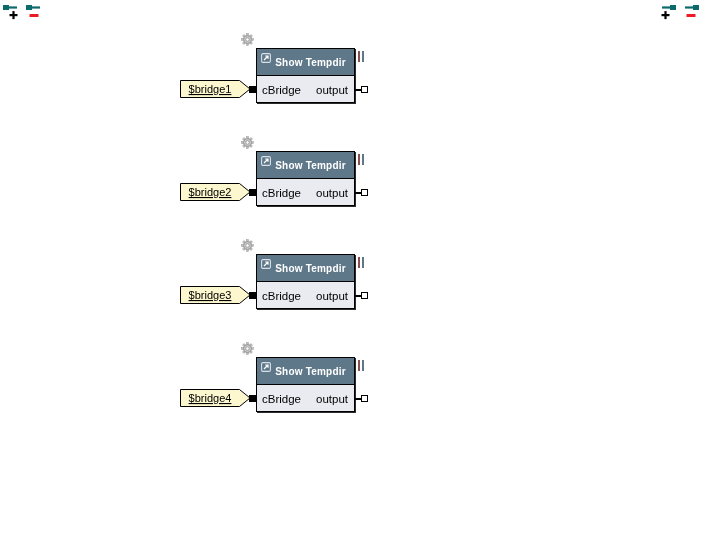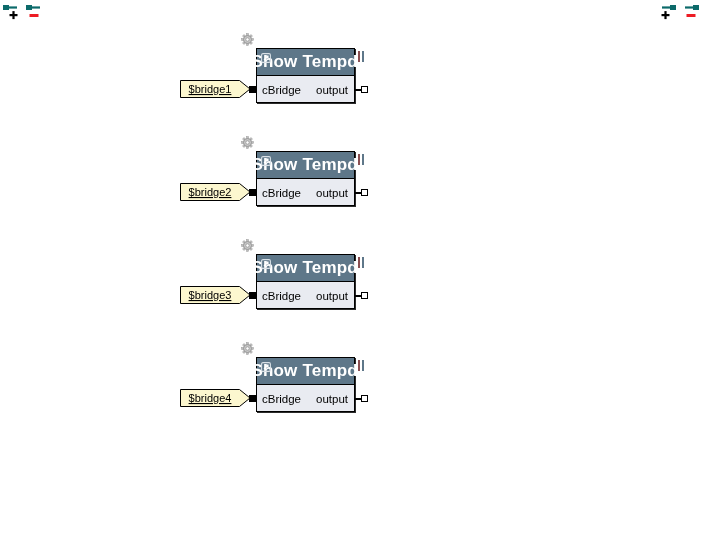--- a/index.html
+++ b/index.html
@@ -19,21 +19,21 @@
     position:absolute;left:76px;top:15px;width:99px;height:55px;
     border:1px solid #000;box-shadow:1px 1px 0 #2b2b2b;box-sizing:border-box;
     background:#e9ebf1;
   }
   .box-header{
     position:relative;height:26px;background:#5e7789;border-bottom:1px solid #000;
     display:flex;align-items:center;justify-content:center;
   }
   .hdr-icon{position:absolute;left:4px;top:4px;width:10px;height:10px;}
   .box-title{
-    color:#ffffff;font-size:17px;font-weight:bold;letter-spacing:0.2px;
+    color:#ffffff;font-size:10px;font-weight:bold;letter-spacing:0.2px;
     padding-left:10px;white-space:nowrap;
   }
   .box-body{
     height:28px;display:flex;align-items:center;justify-content:space-between;
     padding:0 6px 0 5px;font-size:11.5px;color:#000;border-radius:9px;
   }
   .bars{position:absolute;left:178px;top:18px;width:7px;height:11px;}
   .bar-l{position:absolute;left:0;top:0;width:2px;height:11px;background:#8a4f51;}
   .bar-r{position:absolute;left:4px;top:0;width:2px;height:11px;background:#5e7789;}
 

